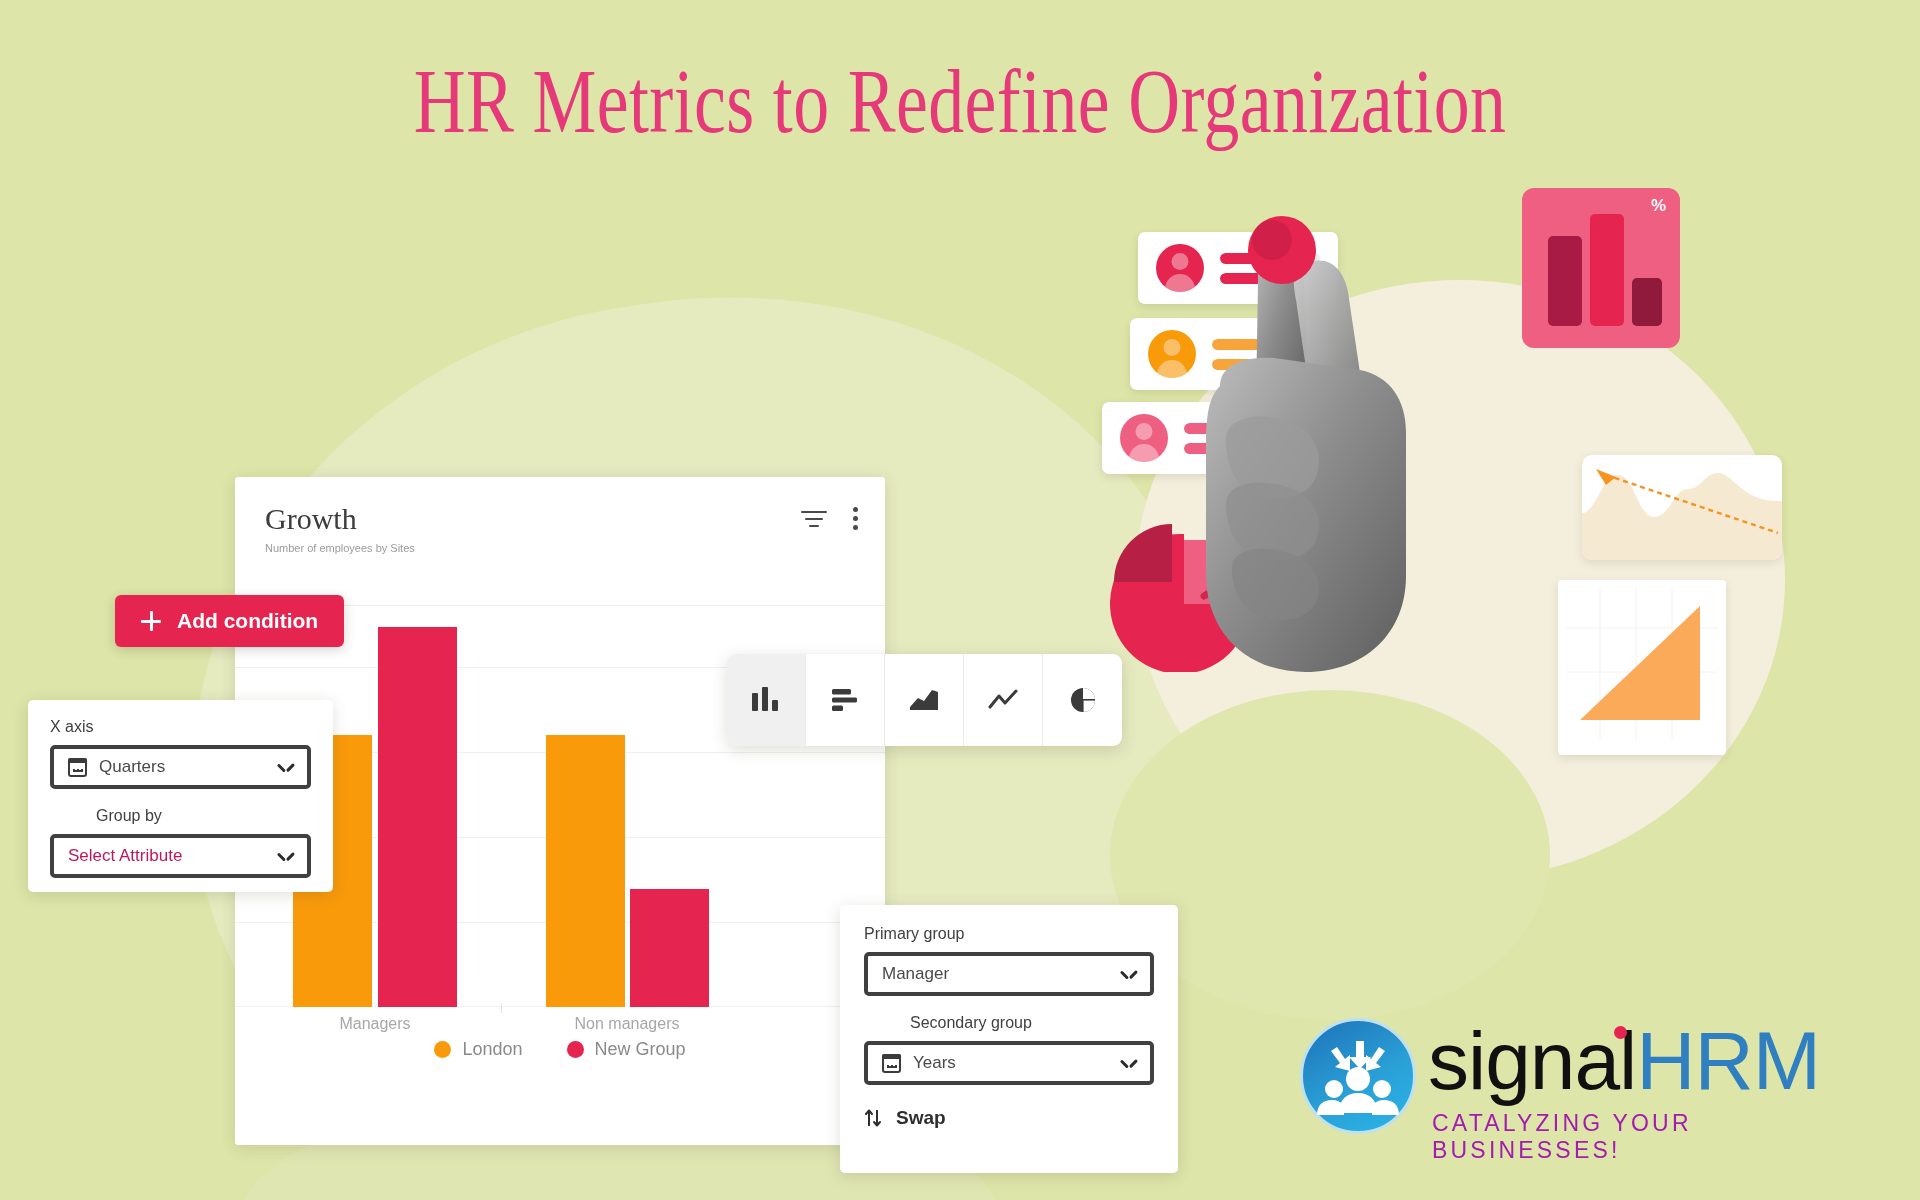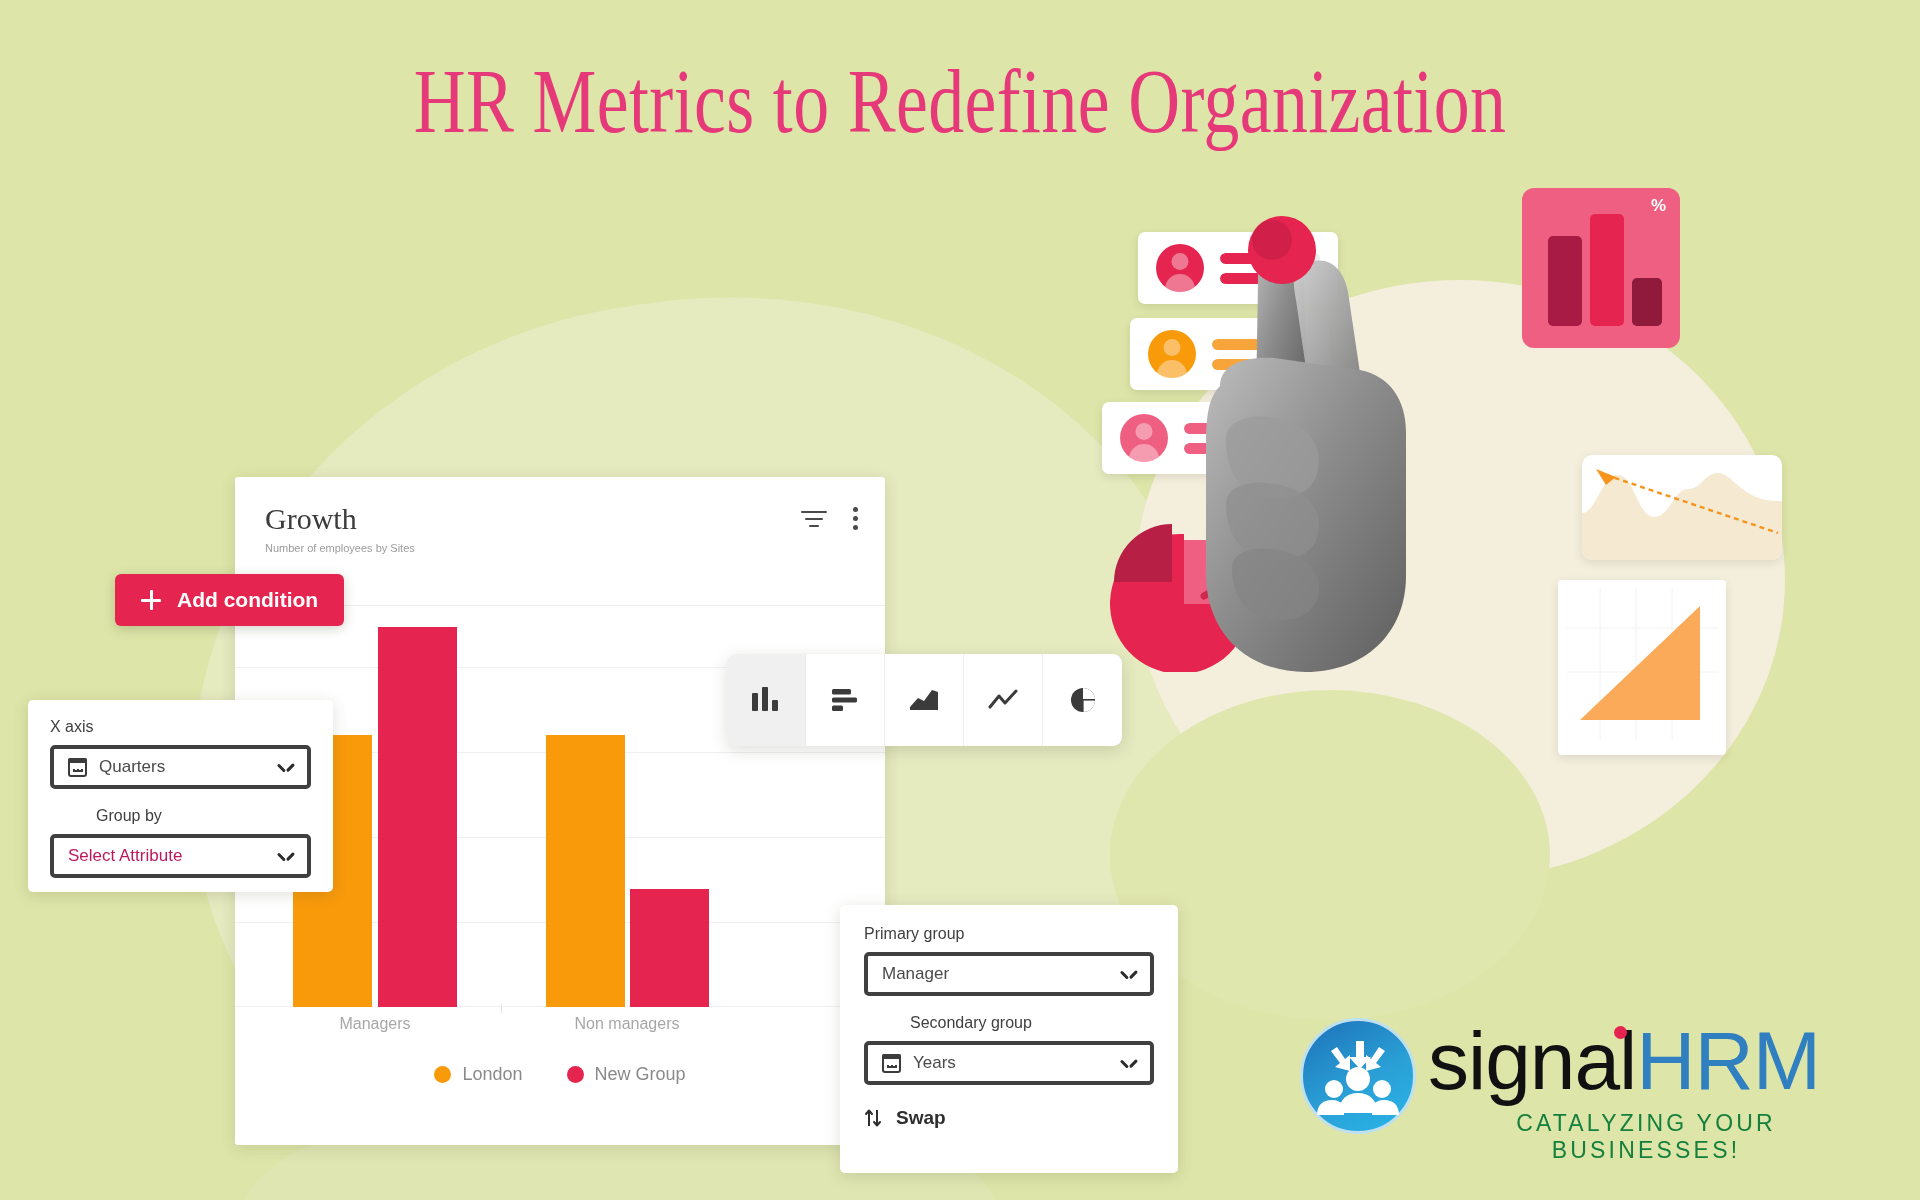--- a/index.html
+++ b/index.html
@@ -60,29 +60,29 @@
   .divider{position:absolute;left:0;top:128px;width:100%;height:1px;background:#ececec;}
 
   
   .chart-area{position:absolute;left:0;top:150px;width:650px;height:430px;}
   .gridline{position:absolute;left:0;width:650px;height:1px;background:#f0f0f0;}
   .bars{position:absolute;left:0;top:0;width:650px;height:380px;}
   .bar{position:absolute;bottom:0;}
   .xlab{position:absolute;top:388px;font-size:16px;color:#a7a7a7;text-align:center;}
   .tickmark{position:absolute;top:376px;width:1px;height:10px;background:#e3e3e3;}
   .legend{
-    position:absolute;left:0;top:437px;width:650px;
+    position:absolute;left:0;top:412px;width:650px;
     display:flex;justify-content:center;gap:44px;align-items:center;
   }
   .leg{display:flex;align-items:center;gap:11px;font-size:18px;color:#8a8a8a;}
   .leg .dot{width:17px;height:17px;border-radius:50%;display:block;}
 
   
   .add-cond{
-    position:absolute;left:115px;top:574px;
+    position:absolute;left:115px;top:595px;
     background:#e5254f;color:#fff;border-radius:6px;
     padding:0 26px;height:52px;display:flex;align-items:center;gap:16px;
     font-size:21px;font-weight:bold;cursor:pointer;
     box-shadow:0 3px 12px rgba(60,60,40,.22);
   }
   .plus{position:relative;width:20px;height:20px;display:block;}
   .plus:before,.plus:after{content:"";position:absolute;background:#fff;border-radius:1px;}
   .plus:before{left:0;top:8.5px;width:20px;height:3.2px;}
   .plus:after{top:0;left:8.5px;height:20px;width:3.2px;}
 
@@ -171,21 +171,21 @@
   
   .logo{position:absolute;left:1300px;top:1010px;width:560px;height:140px;}
   .logo-circle{
     position:absolute;left:0;top:8px;width:116px;height:116px;border-radius:50%;
     background:linear-gradient(150deg,#1d72b8 0%,#2a9fd6 55%,#29b6e8 100%);
     border:3px solid #bfe0ef;box-sizing:border-box;
   }
   .logo-word{position:absolute;left:128px;top:10px;font-size:82px;line-height:82px;letter-spacing:-1px;}
   .logo-sig{color:#111;font-weight:300;}
   .logo-hrm{color:#2f7fc1;font-weight:300;}
-  .logo-tag{position:absolute;left:132px;top:100px;font-size:23px;letter-spacing:3.2px;color:#15803d;text-align:center;}
+  .logo-tag{position:absolute;left:132px;top:100px;font-size:23px;letter-spacing:3.2px;color:#a21caf;}
   .idot{position:absolute;width:13px;height:13px;border-radius:50%;background:#e5254f;left:186px;top:6px;}
 </style>
 </head>
 <body>
 
 <div class="bg-blob-a"></div>
 <div class="bg-blob-b"></div>
 <div class="bg-blob-c"></div>
 <div class="bg-blob-d"></div>
 

